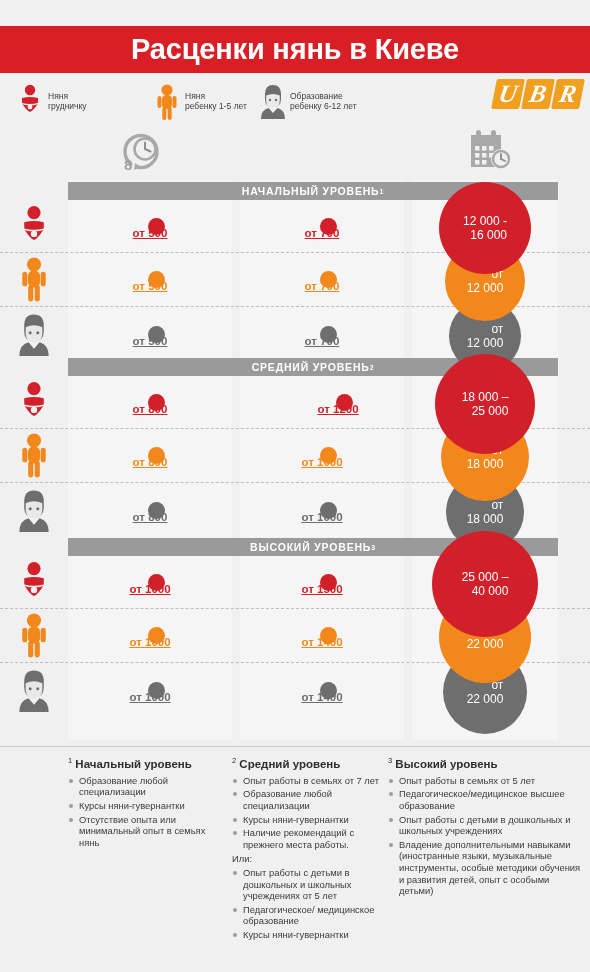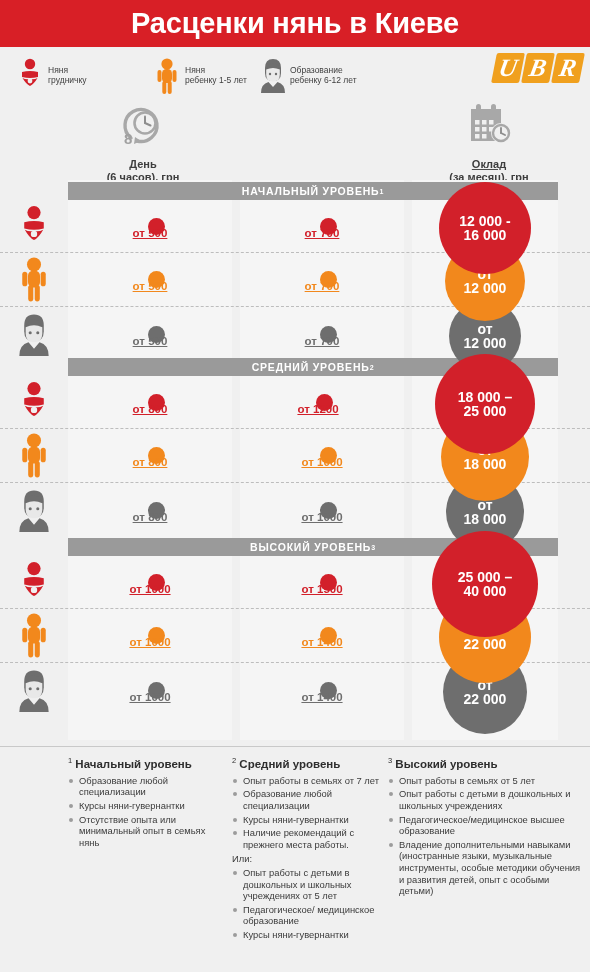--- a/index.html
+++ b/index.html
@@ -7,21 +7,21 @@
     width:590px;height:972px;
     background:#f0f0f0;
     font-family:"Liberation Sans", sans-serif;
     overflow:hidden;
     position:relative;
     color:#4a4a4a;
   }
   
   .title-bar{
     height:47px;background:#d81f26;
-    display:flex;align-items:center;justify-content:center;
+    display:flex;align-items:center;justify-content:center;margin-top:26px;
   }
   .title-bar h1{
     margin:0;color:#fff;font-size:29px;font-weight:bold;letter-spacing:-0.2px;
   }
   
   .legend{
     height:55px;position:relative;background:#f0f0f0;
   }
   .legend-item{
     position:absolute;top:10px;display:flex;align-items:center;gap:6px;
@@ -69,22 +69,22 @@
     font-size:11.5px;font-weight:bold;
   }
   .chip{position:relative;display:inline-block;padding:0 2px;text-decoration:underline;}
   .chip .dot{
     position:absolute;width:17px;height:17px;border-radius:50%;
     top:-9px;left:50%;margin-left:-2px;z-index:-1;
   }
   .chip .txt{position:relative;z-index:2;white-space:nowrap;}
   .bigcircle{
     position:absolute;border-radius:50%;color:#fff;
-    display:flex;align-items:center;justify-content:center;text-align:center;
-    font-size:14px;font-weight:bold;line-height:14px;
+    display:flex;align-items:center;justify-content:center;text-align:right;
+    font-size:12px;font-weight:normal;line-height:14px;
   }
   
   .footrule{position:absolute;left:0;width:590px;height:1px;background:#c9c9c9;z-index:20;}
   .notes{position:absolute;left:0;width:590px;z-index:21;}
   .note-col{position:absolute;top:0;}
   .note-title{
     font-size:11.5px;font-weight:bold;color:#2e2e2e;margin:0 0 5px 0;
   }
   .note-title sup{font-size:7.5px;font-weight:normal;}
   .note-li{
@@ -271,21 +271,21 @@
     </div>
     <div class="rowicon" style="left: 4px; top: 198px; height: 48px;">
       <svg width="30" height="44" viewBox="0 0 24 36">
       <circle cx="12" cy="7" r="5.4" fill="#d2202a"></circle>
       <path d="M4 15 q8 -2 16 0 v5 q-8 2 -16 0 z" fill="#d2202a"></path>
       <path d="M4.5 21 q3.5 6.5 7.5 8.5 q4 -2 7.5 -8.5 q-3.5 2 -7.5 1 q-4 1 -7.5 -1 z" fill="#d2202a"></path>
       <circle cx="12" cy="24.5" r="2.6" fill="#f0f0f0"></circle>
       </svg>
     </div>
     <div class="cell" style="left: 68px; width: 164px; top: 223px; color: rgb(210, 32, 42);"><span class="chip"><span class="dot" style="background: rgb(210, 32, 42);"></span><span class="txt">от 800</span></span></div>
-    <div class="cell" style="left: 236px; width: 164px; top: 223px; color: rgb(210, 32, 42);"><span class="chip"><span class="dot" style="background: rgb(210, 32, 42);"></span><span class="txt">от 1200</span></span></div>
+    <div class="cell" style="left: 256px; width: 164px; top: 223px; color: rgb(210, 32, 42);"><span class="chip"><span class="dot" style="background: rgb(210, 32, 42);"></span><span class="txt">от 1200</span></span></div>
     <div class="bigcircle" style="width: 100px; height: 100px; left: 435px; top: 174px; background: rgb(210, 32, 42); z-index: 16;">
       <div><span>18 000 –</span><br><span>25 000</span></div>
     </div>
     <div class="rowline" style="top: 248px;"></div>
     <div class="rowicon" style="left: 4px; top: 251px; height: 48px;">
       <svg width="30" height="46" viewBox="0 0 24 38">
       <circle cx="12" cy="7" r="5.8" fill="#f2881c"></circle>
       <rect x="7" y="12" width="10" height="14" rx="4.5" fill="#f2881c"></rect>
       <rect x="2.3" y="13" width="4.2" height="12" rx="2.1" fill="#f2881c"></rect>
       <rect x="17.5" y="13" width="4.2" height="12" rx="2.1" fill="#f2881c"></rect>
@@ -380,17 +380,17 @@
       <div class="note-li">Курсы няни-гувернантки</div>
       <div class="note-li">Наличие рекомендаций с прежнего места работы.</div>
       <div class="note-plain">Или:</div>
       <div class="note-li">Опыт работы с детьми в дошкольных и школьных учреждениях от 5 лет</div>
       <div class="note-li">Педагогическое/ медицинское образование</div>
       <div class="note-li">Курсы няни-гувернантки</div>
     </div>
     <div class="note-col" style="left: 388px; width: 198px;">
       <div class="note-title"><sup>3</sup><span> Высокий уровень</span></div>
       <div class="note-li">Опыт работы в семьях от 5 лет</div>
+      <div class="note-li">Педагогическое/медицинское высшее образование</div>
       <div class="note-li">Опыт работы с детьми в дошкольных и школьных учреждениях</div>
-      <div class="note-li">Педагогическое/медицинское высшее образование</div>
       <div class="note-li">Владение дополнительными навыками (иностранные языки, музыкальные инструменты, особые методики обучения и развития детей, опыт с особыми детьми)</div>
     </div>
   </div>
 
 </body></html>

